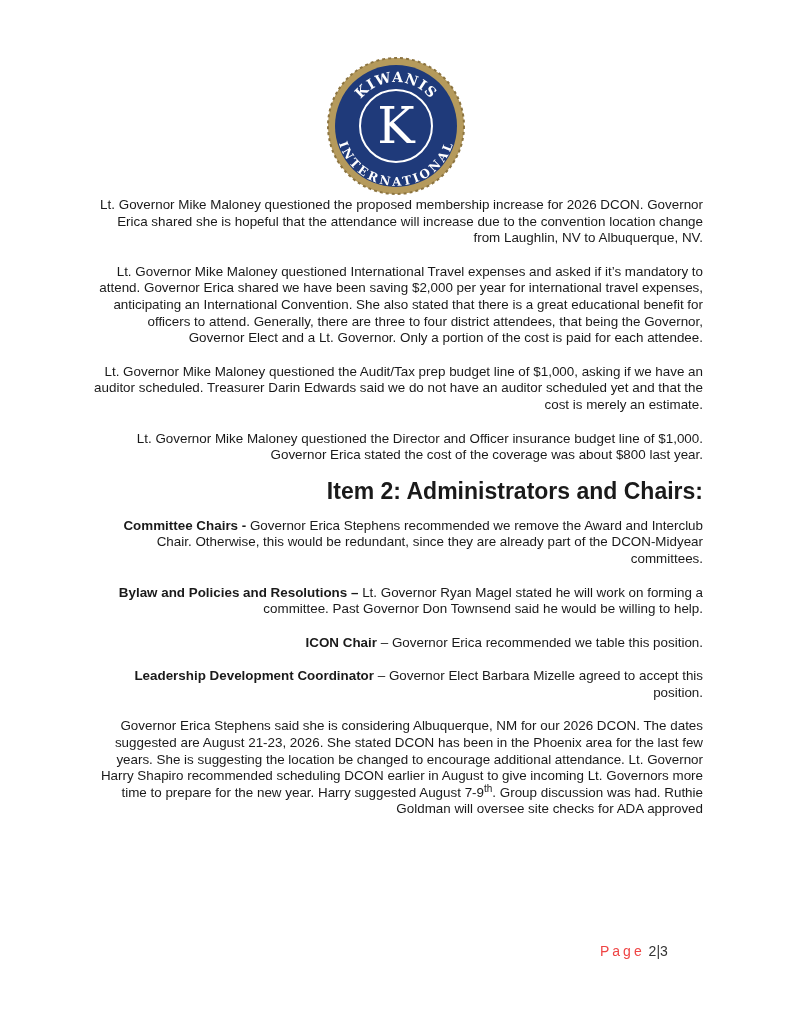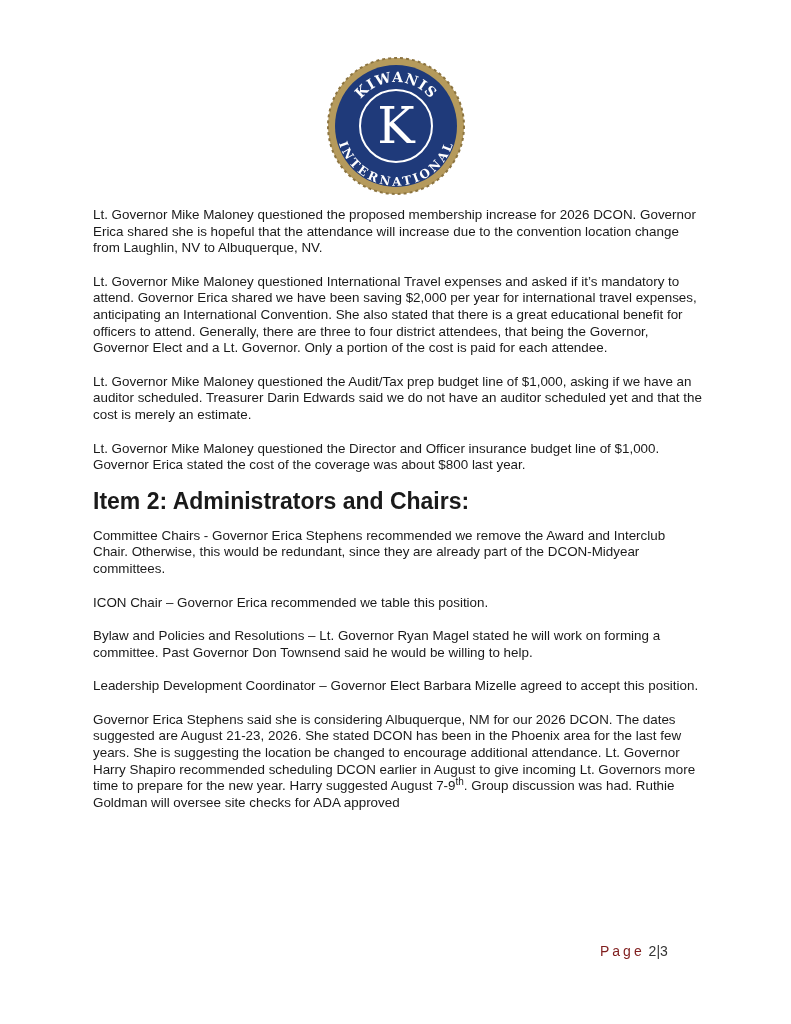--- a/index.html
+++ b/index.html
@@ -1,25 +1,25 @@
 <!DOCTYPE html>
 <html><head>
 <meta charset="utf-8">
 <style>
   html, body { margin: 0; padding: 0; background: #ffffff; }
   body { width: 791px; height: 1024px; position: relative; overflow: hidden;
          font-family: "Liberation Sans", sans-serif; color: #1a1a1a; }
   .logo { position: absolute; left: 327px; top: 57px; width: 138px; height: 138px; }
-  .content { position: absolute; left: 93px; top: 207px; width: 610px; }
+  .content { position: absolute; left: 93px; top: 197px; width: 610px; text-align: right; }
   p { margin: 0 0 17px 0; font-size: 13.4px; line-height: 16.6px; }
   h2 { margin: 4px 0 17px 0; font-size: 23px; font-weight: bold; line-height: 20px; }
-  b { font-weight: normal; }
+  b { font-weight: bold; }
   sup { font-size: 10px; line-height: 0; }
   .footer { position: absolute; left: 600px; top: 943px; font-size: 14px; }
-  .footer .pg { color: #7f1d1d; letter-spacing: 3px; }
+  .footer .pg { color: #ef4444; letter-spacing: 3px; }
   .footer .num { color: #333; }
 </style>
 </head>
 <body>
 
 <div class="logo">
   <svg width="138" height="138" viewBox="0 0 138 138">
     <circle cx="69" cy="69" r="68" fill="#b59a5c"></circle>
     <circle cx="69" cy="69" r="68" fill="none" stroke="#8c7440" stroke-width="2" stroke-dasharray="3 3"></circle>
     <circle cx="69" cy="69" r="61" fill="#1f3a7a"></circle>
@@ -39,22 +39,22 @@
 </div>
 
 <div class="content">
   <p>Lt. Governor Mike Maloney questioned the proposed membership increase for 2026 DCON. Governor Erica shared she is hopeful that the attendance will increase due to the convention location change from Laughlin, NV to Albuquerque, NV.</p>
   <p>Lt. Governor Mike Maloney questioned International Travel expenses and asked if it’s mandatory to attend.  Governor Erica shared we have been saving $2,000 per year for international travel expenses, anticipating an International Convention.  She also stated that there is a great educational benefit for officers to attend.  Generally, there are three to four district attendees, that being the Governor, Governor Elect and a Lt. Governor.  Only a portion of the cost is paid for each attendee.</p>
   <p>Lt. Governor Mike Maloney questioned the Audit/Tax prep budget line of $1,000, asking if we have an auditor scheduled.  Treasurer Darin Edwards said we do not have an auditor scheduled yet and that the cost is merely an estimate.</p>
   <p>Lt. Governor Mike Maloney questioned the Director and Officer insurance budget line of $1,000. Governor Erica stated the cost of the coverage was about $800 last year.</p>
 
   <h2>Item 2: Administrators and Chairs:</h2>
   <p><b>Committee Chairs -</b><span> Governor Erica Stephens recommended we remove the Award and Interclub Chair.  Otherwise, this would be redundant, since they are already part of the DCON-Midyear committees.</span></p>
+  <p><b>Bylaw and Policies and Resolutions –</b><span> Lt. Governor Ryan Magel stated he will work on forming a committee.  Past Governor Don Townsend said he would be willing to help.</span></p>
   <p><b>ICON Chair</b><span> – Governor Erica recommended we table this position.</span></p>
-  <p><b>Bylaw and Policies and Resolutions –</b><span> Lt. Governor Ryan Magel stated he will work on forming a committee.  Past Governor Don Townsend said he would be willing to help.</span></p>
   <p><b>Leadership Development Coordinator</b><span> – Governor Elect Barbara Mizelle agreed to accept this position.</span></p>
 
   <p><span>Governor Erica Stephens said she is considering Albuquerque, NM for our 2026 DCON.  The dates suggested are August 21-23, 2026.  She stated DCON has been in the Phoenix area for the last few years.  She is suggesting the location be changed to encourage additional attendance. Lt. Governor Harry Shapiro recommended scheduling DCON earlier in August to give incoming Lt. Governors more time to prepare for the new year.  Harry suggested August 7-9</span><sup>th</sup><span>.  Group discussion was had.  Ruthie Goldman will oversee site checks for ADA approved</span></p>
 </div>
 
 <div class="footer">
   <span class="pg">Page</span>
   <span class="num">2</span><span class="num">|</span><span class="num">3</span>
 </div>
 

